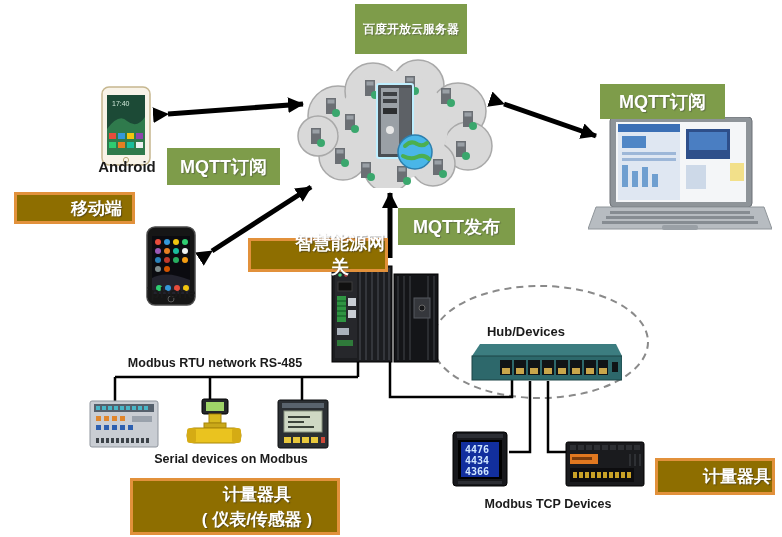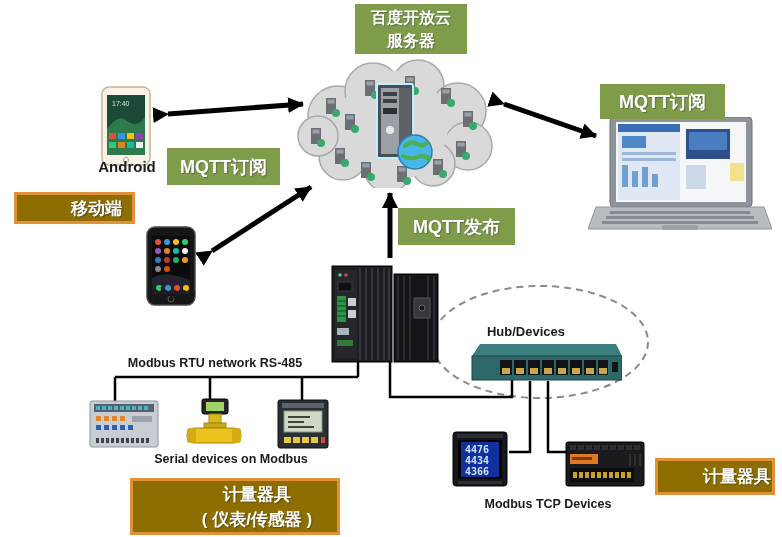--- a/index.html
+++ b/index.html
@@ -410,33 +410,34 @@
         <rect x="51" y="36" width="4" height="6"></rect>
         <rect x="57" y="36" width="4" height="6"></rect>
         <rect x="63" y="36" width="4" height="6"></rect>
       </g>
   </svg>
 
   <div class="abs caption" style="left:478px;top:497px;width:140px;font-size:12.5px;">Modbus TCP Devices</div>
 
   <div class="abs caption" style="left:115px;top:356px;width:200px;font-size:12.5px;">Modbus RTU network RS-485</div>
 
-  <div class="abs green-label" style="left:355px;top:4px;width:112px;height:50px;font-size:16px;line-height:23px;flex-direction:column;">
+  <div class="abs green-label" style="left:355px;top:4px;width:112px;height:50px;font-size:12px;line-height:23px;flex-direction:row;">
     <div>百度开放云</div>
     <div>服务器</div>
   </div>
 
   <div class="abs green-label" style="left:167px;top:148px;width:113px;height:37px;font-size:18px;">MQTT订阅</div>
 
   <div class="abs green-label" style="left:600px;top:84px;width:125px;height:35px;font-size:18px;">MQTT订阅</div>
 
   <div class="abs green-label" style="left:398px;top:208px;width:117px;height:37px;font-size:18px;">MQTT发布</div>
 
   <div class="abs olive-label" style="left:14px;top:192px;width:121px;height:32px;font-size:17px;">移动端</div>
 
+  <div class="abs olive-label" style="left:248px;top:238px;width:140px;height:34px;font-size:18px;">智慧能源网关</div>
 
   <div class="abs olive-label" style="left:130px;top:478px;width:210px;height:57px;font-size:17px;line-height:25px;">
     <div>计量器具</div>
     <div>( 仪表/传感器 )</div>
   </div>
 
   <div class="abs olive-label" style="left:655px;top:458px;width:120px;height:37px;font-size:17px;">计量器具</div>
 
 </div>
 

